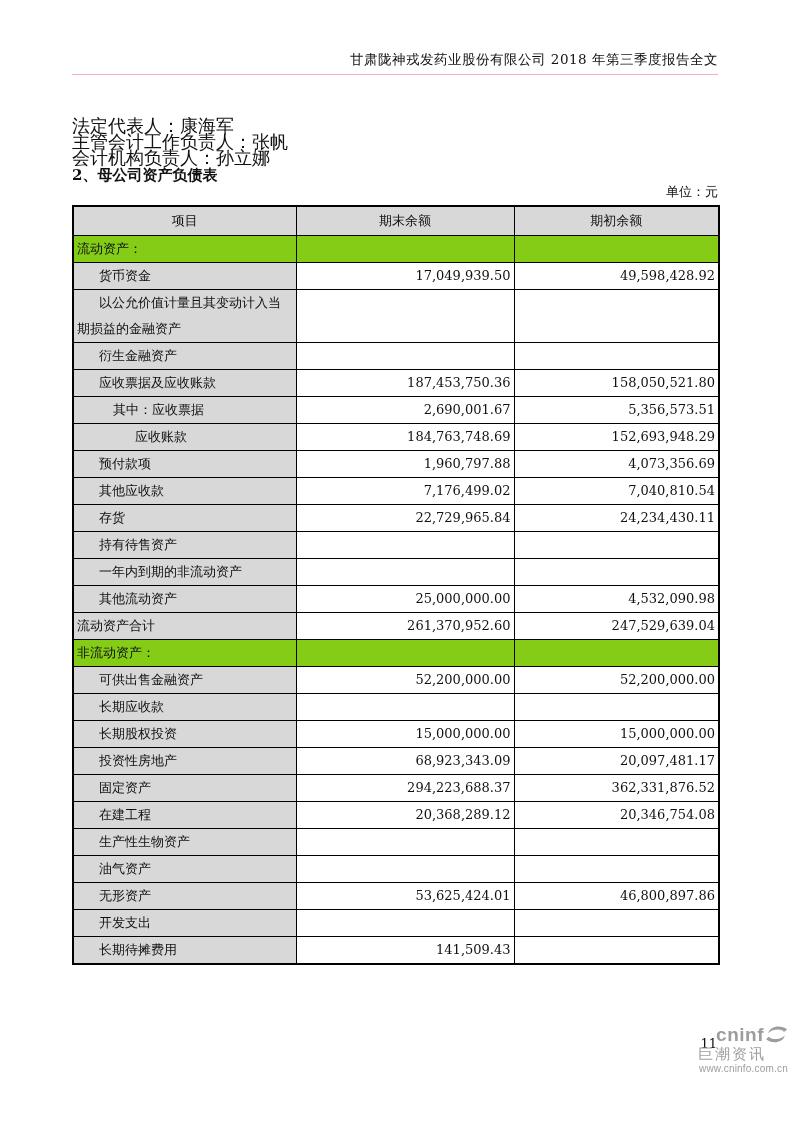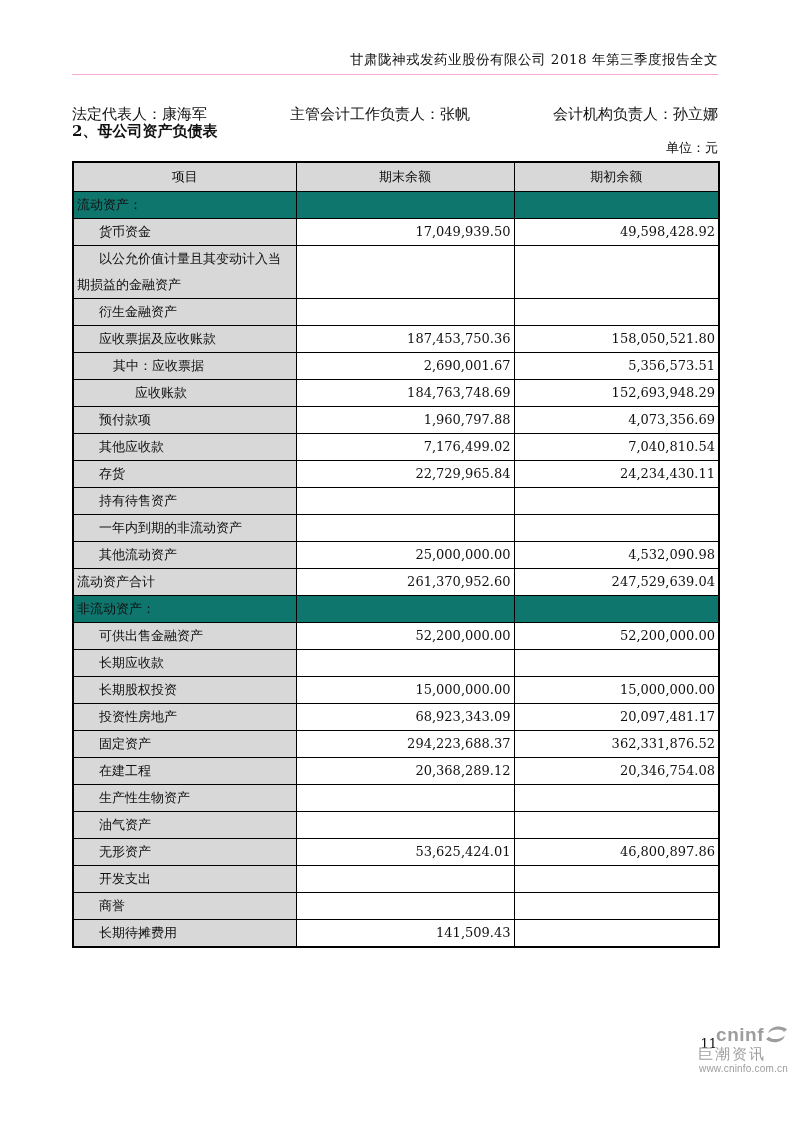--- a/index.html
+++ b/index.html
@@ -21,23 +21,24 @@
     text-align: right;
     font-size: 13.5px;
     line-height: 18px;
     padding-bottom: 6px;
     border-bottom: 1px solid #f9a8d4;
     letter-spacing: 0.5px;
   }
   .signatures {
     display: flex;
     justify-content: space-between;
-    margin-top: 31px;
-    font-size: 15px;
+    margin-top: 43px;
+    font-size: 18px;
     line-height: 16px;
+    flex-direction: column;
   }
   .section-title {
     font-size: 15px;
     font-weight: bold;
     line-height: 18px;
   }
   .unit {
     margin-bottom: 5px;
     text-align: right;
     font-size: 13px;
@@ -58,21 +59,21 @@
     overflow: hidden;
   }
   table.bs th {
     font-weight: normal;
     text-align: center;
     background: #d8d8d8;
     line-height: 28px;
   }
   td.item { background: #d8d8d8; text-align: left; }
   td.num  { text-align: right; padding-right: 2px; }
-  tr.section td { background: #0f766e; }
+  tr.section td { background: #84cc16; }
   .ind0 { text-indent: 0; }
   .ind1 { text-indent: 22px; }
   .ind2 { text-indent: 36px; }
   .ind3 { text-indent: 58px; }
   .page-number {
     position: absolute;
     top: 1036px;
     right: 76px;
     font-size: 13px;
   }
@@ -260,25 +261,20 @@
             <td class="item ind1">无形资产</td>
             <td class="num">53,625,424.01</td>
             <td class="num">46,800,897.86</td>
           </tr>
           <tr>
             <td class="item ind1">开发支出</td>
             <td class="num"></td>
             <td class="num"></td>
           </tr>
           <tr>
-            <td class="item ind1">商誉</td>
-            <td class="num"></td>
-            <td class="num"></td>
-          </tr>
-          <tr>
             <td class="item ind1">长期待摊费用</td>
             <td class="num">141,509.43</td>
             <td class="num"></td>
           </tr>
         </tbody>
     </table>
   </div>
 
   <div class="page-number">11</div>
 

